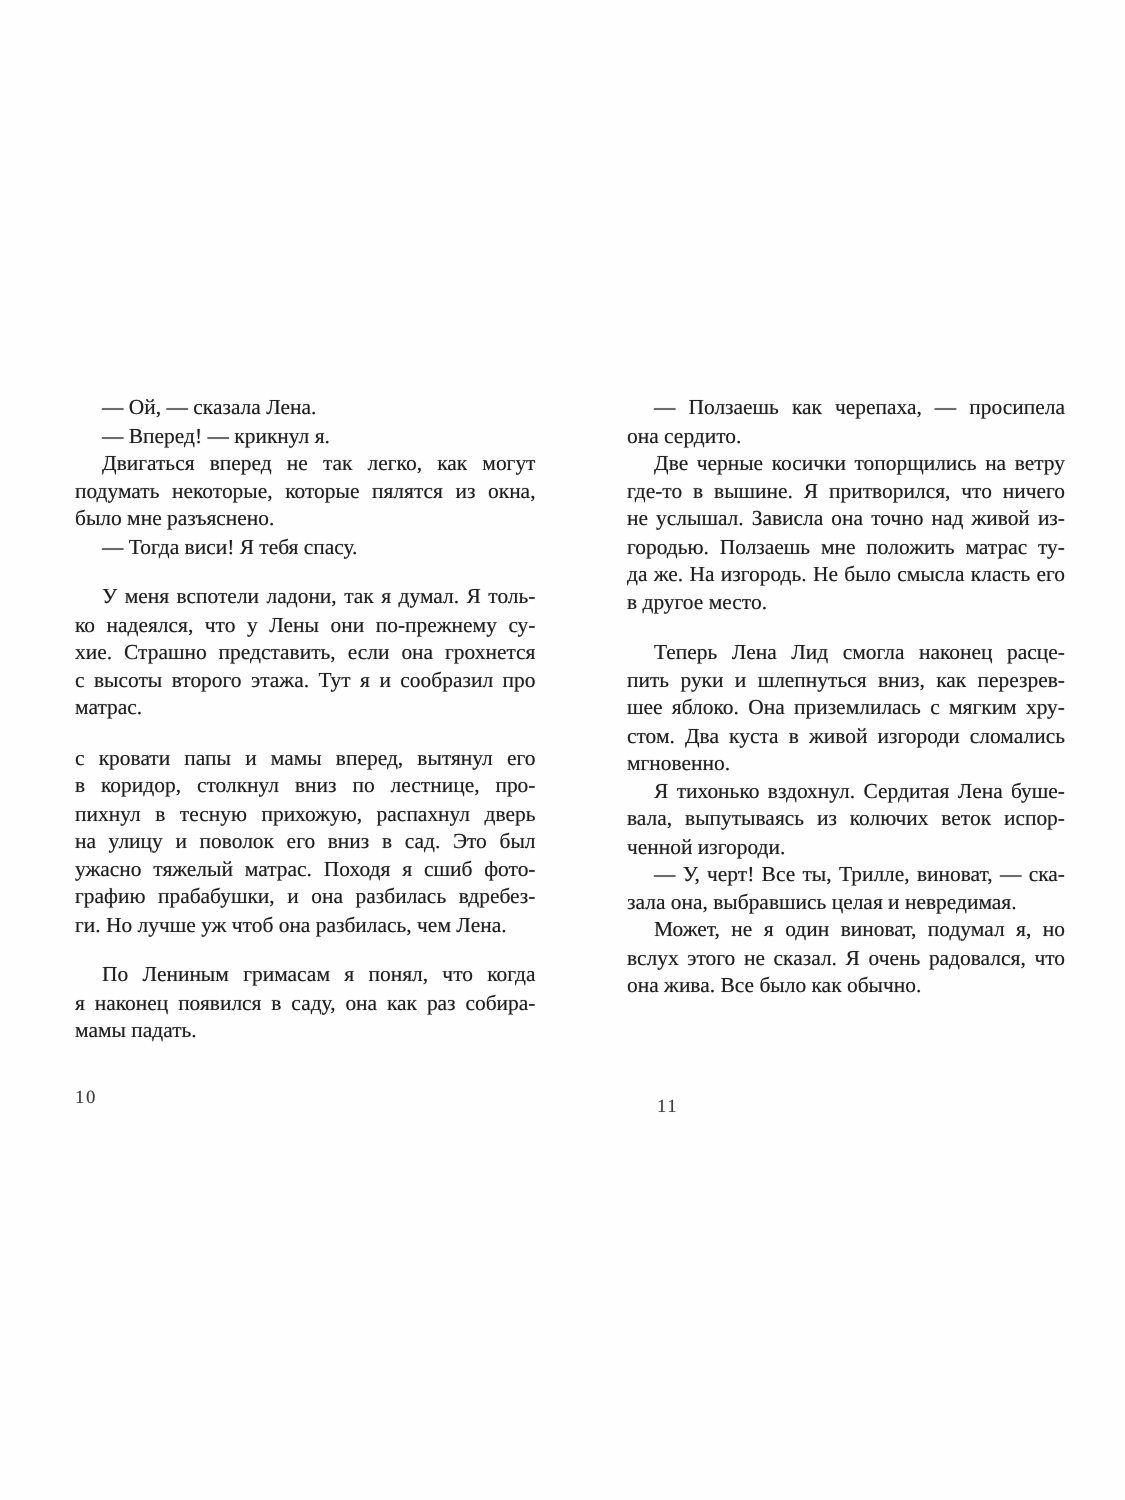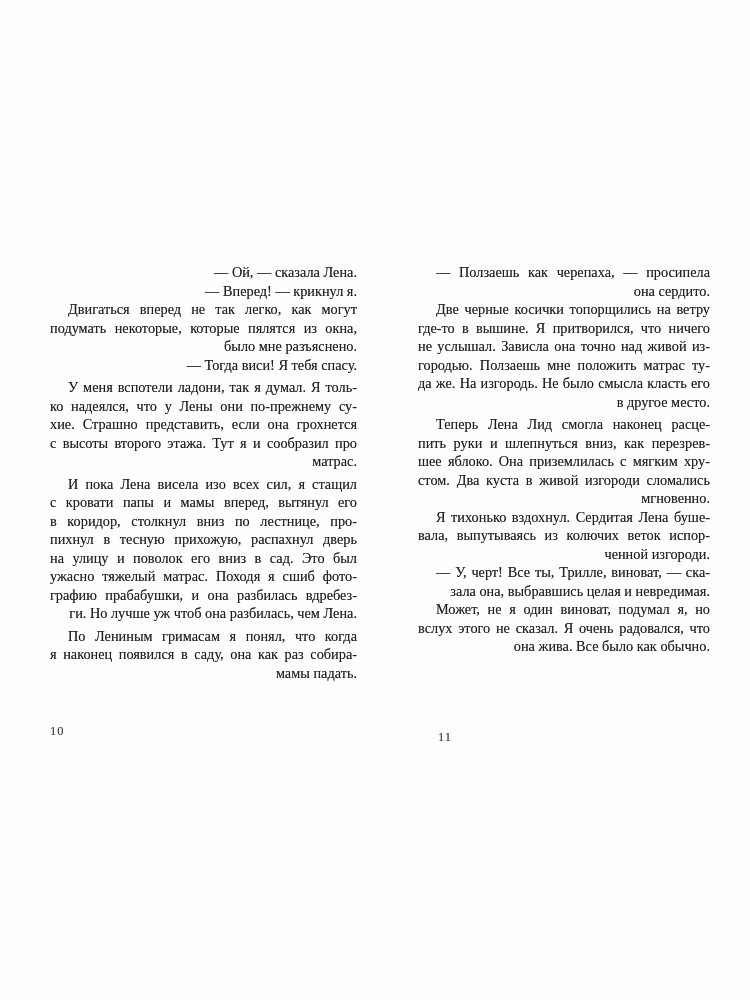--- a/index.html
+++ b/index.html
@@ -15,28 +15,28 @@
     overflow: hidden;
     font-family: "Liberation Serif", "DejaVu Serif", serif;
   }
   .page-col {
     position: absolute;
     top: 263px;
   }
   .page-col.left  { left: 50px;  width: 307px; }
   .page-col.right { left: 418px; width: 292px; }
 
-  .block + .block { margin-top: 4px; }
+  .block + .block { margin-top: 15px; }
 
   .line {
     font-size: 14.3px;
     line-height: 18.5px;
     color: #1f1f1f;
     white-space: nowrap;
-    text-align: right;
+    text-align: left;
     text-shadow: 0 0 0.6px rgba(31,31,31,0.55);
   }
   .line.just {
     text-align: justify;
     text-align-last: justify;
   }
   .line.indent { text-indent: 18px; }
 
   .page-num {
     position: absolute;
@@ -63,21 +63,20 @@
         <div class="line indent">— Тогда виси! Я тебя спасу.</div>
       </div>
       <div class="block">
         <div class="line indent just">У меня вспотели ладони, так я думал. Я толь-</div>
         <div class="line just">ко надеялся, что у Лены они по-прежнему су-</div>
         <div class="line just">хие. Страшно представить, если она грохнется</div>
         <div class="line just">с высоты второго этажа. Тут я и сообразил про</div>
         <div class="line">матрас.</div>
       </div>
       <div class="block">
-        <div class="line indent just">И пока Лена висела изо всех сил, я стащил</div>
         <div class="line just">с кровати папы и мамы вперед, вытянул его</div>
         <div class="line just">в коридор, столкнул вниз по лестнице, про-</div>
         <div class="line just">пихнул в тесную прихожую, распахнул дверь</div>
         <div class="line just">на улицу и поволок его вниз в сад. Это был</div>
         <div class="line just">ужасно тяжелый матрас. Походя я сшиб фото-</div>
         <div class="line just">графию прабабушки, и она разбилась вдребез-</div>
         <div class="line">ги. Но лучше уж чтоб она разбилась, чем Лена.</div>
       </div>
       <div class="block">
         <div class="line indent just">По Лениным гримасам я понял, что когда</div>

